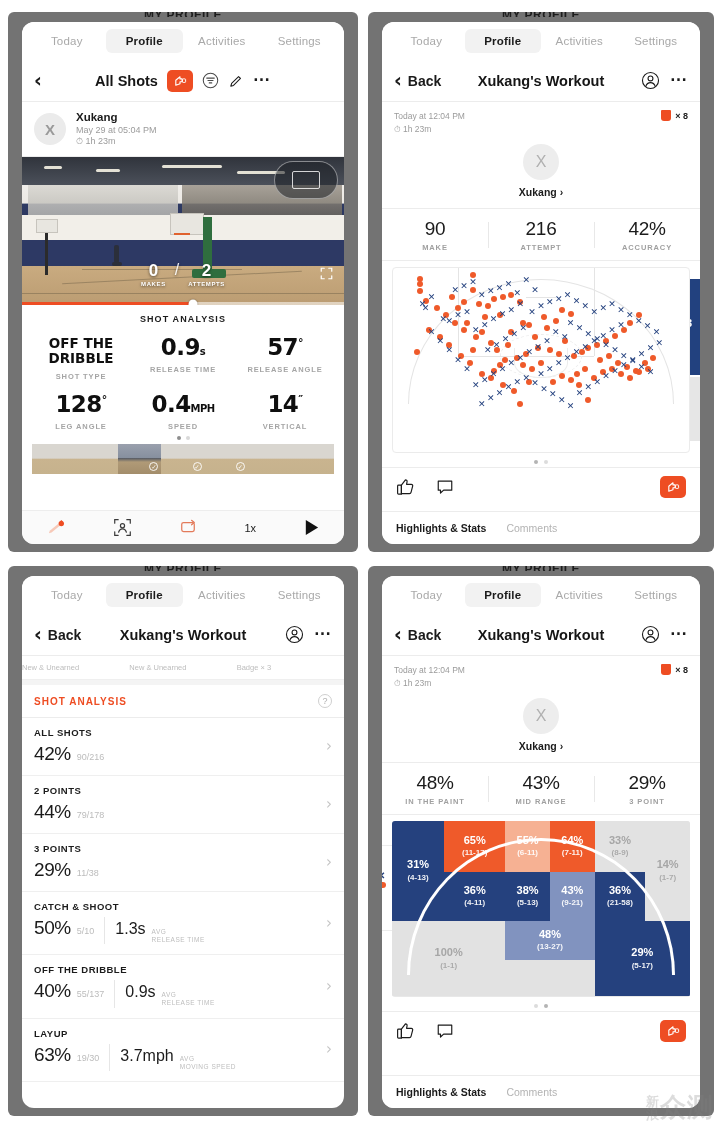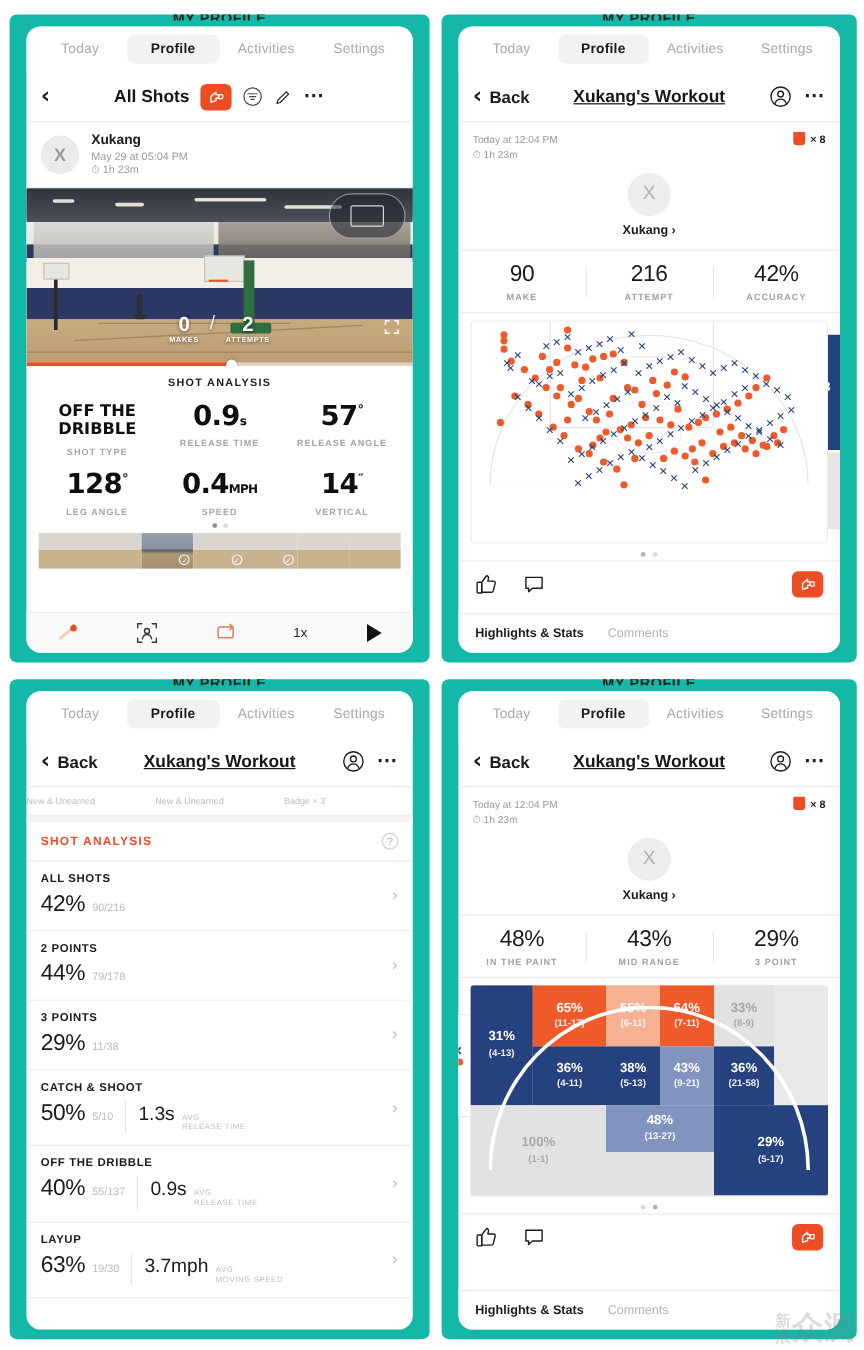--- a/index.html
+++ b/index.html
@@ -7,21 +7,21 @@
     width: 720px; height: 1125px;
     background: #ffffff;
     font-family: "Liberation Sans", sans-serif;
     overflow: hidden;
   }
   .page { position: relative; width: 720px; height: 1125px; background: #fff; }
 
   
   .phone {
     position: absolute;
-    background: #14b8a6;
+    background: #737373;
     border-radius: 6px;
     overflow: hidden;
   }
   .screen {
     position: absolute;
     left: 14px; right: 14px;
     top: 10px; bottom: 8px;
     background: #ffffff;
     border-radius: 12px;
     overflow: hidden;
@@ -64,21 +64,20 @@
   }
   .chev-back {
     font-size: 19px; color: #1b1b1b; line-height: 1;
     font-family: "DejaVu Sans", sans-serif; font-weight: 600;
   }
   .back-label { font-size: 14px; color: #1b1b1b; font-weight: 600; margin-left: 6px; }
   .nav-title {
     position: absolute; left: 0; right: 0; text-align: center;
     font-size: 14.5px; font-weight: 700; color: #161616;
     pointer-events: none;
-    text-decoration: underline;
   }
   .nav-right { margin-left: auto; display: flex; align-items: center; gap: 10px; z-index:2; }
   .icon-btn { display: flex; align-items: center; justify-content: center; }
   .ellipsis { font-size: 17px; color: #1b1b1b; letter-spacing: 1px; line-height: .6; font-weight:700;}
 
   
   .share-btn {
     width: 26px; height: 22px; border-radius: 5px;
     background: #ee4d23;
     display: flex; align-items: center; justify-content: center;
@@ -1009,20 +1008,24 @@
               <div class="z2">(6-11)</div>
             </div>
             <div class="zone" style="left: 53%; top: 0%; width: 15%; height: 29%; background: rgb(239, 90, 42); color: rgb(255, 255, 255);">
               <div class="z1">64%</div>
               <div class="z2">(7-11)</div>
             </div>
             <div class="zone" style="left: 68%; top: 0%; width: 17%; height: 29%; background: rgb(226, 226, 226); color: rgb(166, 166, 166);">
               <div class="z1">33%</div>
               <div class="z2">(8-9)</div>
             </div>
+            <div class="zone" style="left: 85%; top: 0%; width: 15%; height: 57%; background: rgb(226, 226, 226); color: rgb(166, 166, 166);">
+              <div class="z1">14%</div>
+              <div class="z2">(1-7)</div>
+            </div>
             <div class="zone" style="left: 17.5%; top: 29%; width: 20.5%; height: 28%; background: rgb(37, 65, 126); color: rgb(255, 255, 255);">
               <div class="z1">36%</div>
               <div class="z2">(4-11)</div>
             </div>
             <div class="zone" style="left: 38%; top: 29%; width: 15%; height: 28%; background: rgb(37, 65, 126); color: rgb(255, 255, 255);">
               <div class="z1">38%</div>
               <div class="z2">(5-13)</div>
             </div>
             <div class="zone" style="left: 53%; top: 29%; width: 15%; height: 28%; background: rgb(129, 147, 191); color: rgb(255, 255, 255);">
               <div class="z1">43%</div>

